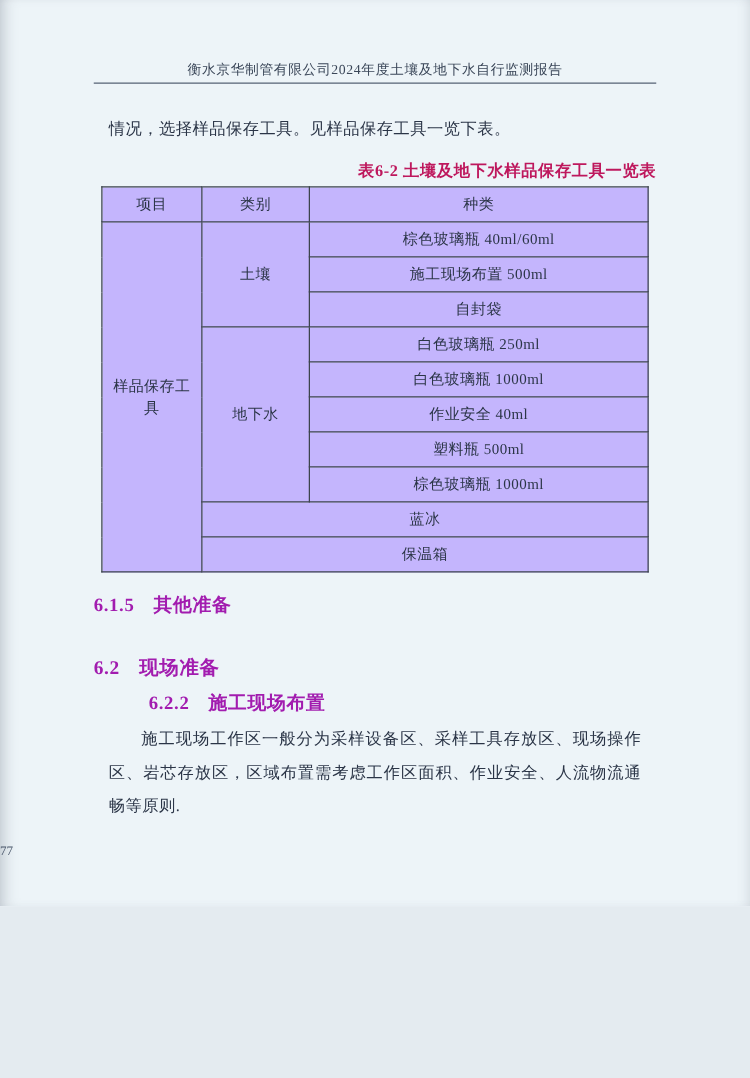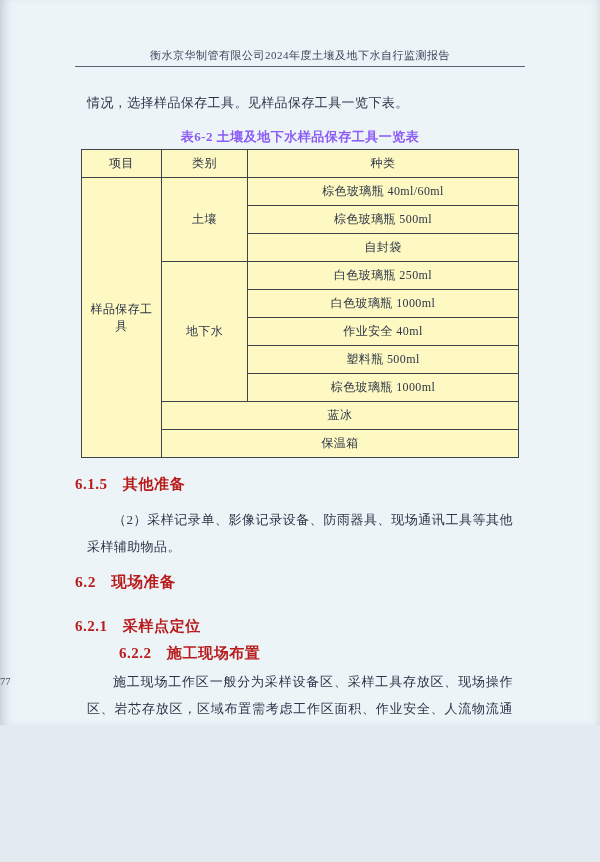--- a/index.html
+++ b/index.html
@@ -33,24 +33,24 @@
     font-size: 13px;
     line-height: 27px;
     text-align: justify;
     letter-spacing: 0.4px;
     margin: 12px;
   }
   .intro { margin-top: 22px; }
   .indent { text-indent: 2em; }
   .table-title {
     margin-top: 1px;
-    text-align: center;
+    text-align: right;
     font-weight: bold;
     font-size: 13px;
-    color: #8b5cf6;
+    color: #be185d;
     letter-spacing: 0.5px;
   }
   table.tools-table {
     border-collapse: collapse;
     table-layout: fixed;
     margin: 3px auto 0 auto;
     width: 437px;
   }
   table.tools-table col.c1 { width: 80px; }
   table.tools-table col.c2 { width: 86px; }
@@ -58,34 +58,34 @@
   table.tools-table th, table.tools-table td {
     border: 1px solid #3d444d;
     font-size: 12px;
     font-weight: normal;
     text-align: center;
     vertical-align: middle;
     height: 27px;
     padding: 0 4px;
     color: #2b3547;
     letter-spacing: 0.4px;
-    background: #fef9c3;
+    background: #c4b5fd;
   }
   h2 {
     margin: 0;
-    color: #b91c1c;
+    color: #a21caf;
     font-weight: bold;
     letter-spacing: 0.6px;
   }
   .h-sub { font-size: 15px; }
   .h-major { font-size: 15.5px; }
   .h-num { margin-right: 11px; letter-spacing: 0.5px; }
   .m-615 { margin-top: 17px; }
   .p-after-h { margin-top: 5px; }
-  .m-62 { margin-top: 8px; font-family: Liberation Serif, serif; }
+  .m-62 { margin-top: 30px; font-family: Liberation Serif, serif; }
   .m-621 { margin-top: 24px; }
   .m-622 { margin-top: 8px; margin-left: 44px; }
   .page-footer {
     position: absolute;
     left: 0; right: 0; bottom: 38px;
     font-size: 10.5px;
     color: #49566a;
   }
 </style>
 </head>
@@ -112,21 +112,21 @@
         <th>项目</th>
         <th>类别</th>
         <th>种类</th>
       </tr>
       <tr>
         <td rowspan="10">样品保存工具</td>
         <td rowspan="3">土壤</td>
         <td>棕色玻璃瓶 40ml/60ml</td>
       </tr>
       <tr>
-        <td>棕色玻璃瓶 500ml</td>
+        <td>施工现场布置 500ml</td>
       </tr>
       <tr>
         <td>自封袋</td>
       </tr>
       <tr>
         <td rowspan="5">地下水</td>
         <td>白色玻璃瓶 250ml</td>
       </tr>
       <tr>
         <td>白色玻璃瓶 1000ml</td>
@@ -146,31 +146,26 @@
       <tr>
         <td colspan="2">保温箱</td>
       </tr>
     </tbody>
   </table>
 
   <h2 class="h-sub m-615">
     <span class="h-num">6.1.5</span>
     <span class="h-title">其他准备</span>
   </h2>
-  <p class="para indent">（2）采样记录单、影像记录设备、防雨器具、现场通讯工具等其他采样辅助物品。</p>
 
   <h2 class="h-major m-62">
     <span class="h-num">6.2</span>
     <span class="h-title">现场准备</span>
   </h2>
 
-  <h2 class="h-sub m-621">
-    <span class="h-num">6.2.1</span>
-    <span class="h-title">采样点定位</span>
-  </h2>
 
   <h2 class="h-sub m-622">
     <span class="h-num">6.2.2</span>
     <span class="h-title">施工现场布置</span>
   </h2>
   <p class="para indent p-after-h">施工现场工作区一般分为采样设备区、采样工具存放区、现场操作区、岩芯存放区，区域布置需考虑工作区面积、作业安全、人流物流通畅等原则.</p>
 
   <div class="page-footer">
     <span>77</span>
   </div>

